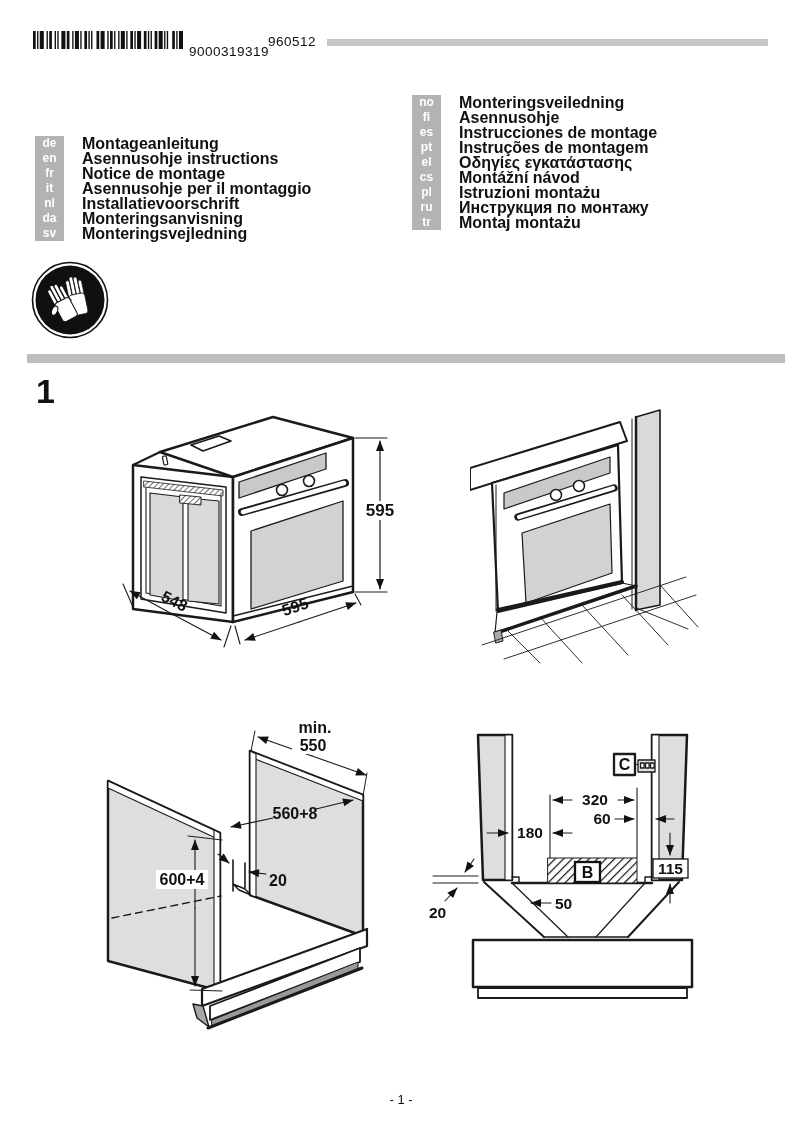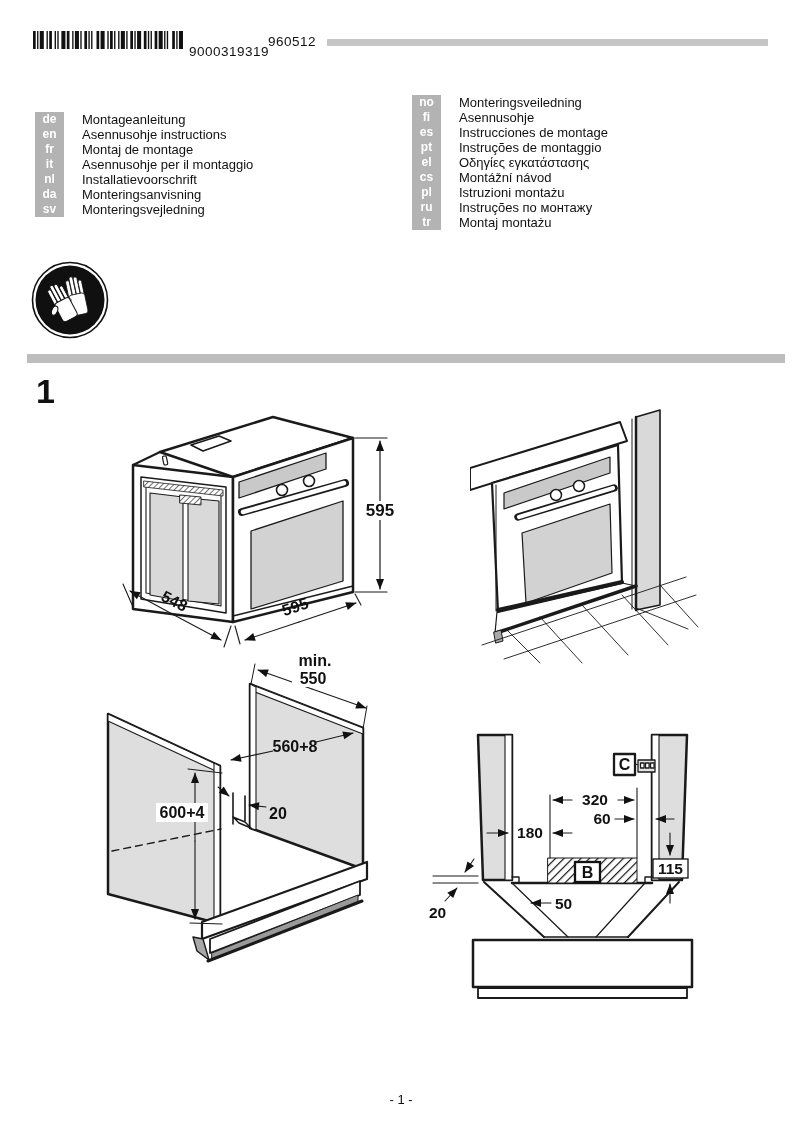--- a/index.html
+++ b/index.html
@@ -7,26 +7,26 @@
         font-family:"Liberation Sans",sans-serif;color:#111;}
   .abs{position:absolute;}
   
   #barcode-wrap{left:33px;top:31px;}
   .bc-text{font-size:13.5px;color:#111;letter-spacing:.5px;}
   #bc-num{left:189px;top:44px;}
   #bc-code{left:268px;top:34px;}
   #topbar{left:327px;top:39px;width:441px;height:7px;background:#c6c6c6;}
   
   .langcol{display:flex;flex-direction:column;gap:0;margin-top:38px;}
-  #langcol-left{left:35px;top:74px;}
+  #langcol-left{left:35px;top:98px;}
   #langcol-right{left:412px;top:57px;}
   .lrow{display:flex;align-items:center;height:15px;}
   .tag{display:inline-block;width:29px;height:15px;background:#b3b3b3;color:#fff;
        font-size:12px;font-weight:bold;text-align:center;line-height:15px;flex:0 0 29px;}
-  .ltitle{margin-left:18px;font-size:13px;font-weight:normal;white-space:nowrap;line-height:15px;}
+  .ltitle{margin-left:18px;font-size:16px;font-weight:bold;white-space:nowrap;line-height:15px;}
   
   #divider{left:27px;top:354px;width:758px;height:9px;background:#bdbdbd;}
   #fig-number{left:36px;top:372px;font-size:34px;font-weight:bold;}
   #footer{left:0;top:1092px;width:802px;text-align:center;font-size:13px;}
   
   .drawing svg{display:block;}
   svg text{font-family:"Liberation Sans",sans-serif;font-weight:bold;fill:#111;}
 </style>
 </head>
 <body>
@@ -83,21 +83,21 @@
     <div class="lrow">
         <span class="tag">de</span>
         <span class="ltitle">Montageanleitung</span>
       </div>
     <div class="lrow">
         <span class="tag">en</span>
         <span class="ltitle">Asennusohje instructions</span>
       </div>
     <div class="lrow">
         <span class="tag">fr</span>
-        <span class="ltitle">Montaj de montage</span>
+        <span class="ltitle">Notice de montage</span>
       </div>
     <div class="lrow">
         <span class="tag">it</span>
         <span class="ltitle">Asennusohje per il montaggio</span>
       </div>
     <div class="lrow">
         <span class="tag">nl</span>
         <span class="ltitle">Installatievoorschrift</span>
       </div>
     <div class="lrow">
@@ -118,37 +118,37 @@
     <div class="lrow">
         <span class="tag">fi</span>
         <span class="ltitle">Asennusohje</span>
       </div>
     <div class="lrow">
         <span class="tag">es</span>
         <span class="ltitle">Instrucciones de montage</span>
       </div>
     <div class="lrow">
         <span class="tag">pt</span>
-        <span class="ltitle">Instruções de montaggio</span>
+        <span class="ltitle">Instruções de montagem</span>
       </div>
     <div class="lrow">
         <span class="tag">el</span>
         <span class="ltitle">Οδηγίες εγκατάστασης</span>
       </div>
     <div class="lrow">
         <span class="tag">cs</span>
         <span class="ltitle">Montážní návod</span>
       </div>
     <div class="lrow">
         <span class="tag">pl</span>
         <span class="ltitle">Istruzioni montażu</span>
       </div>
     <div class="lrow">
         <span class="tag">ru</span>
-        <span class="ltitle">Instruções по монтажу</span>
+        <span class="ltitle">Инструкция по монтажу</span>
       </div>
     <div class="lrow">
         <span class="tag">tr</span>
         <span class="ltitle">Montaj montażu</span>
       </div>
   </div>
 
   <div class="abs" style="left:30px;top:258px;">
     <svg width="80" height="84" viewBox="0 0 80 84">
       <circle cx="40" cy="42" r="37.5" fill="none" stroke="#111" stroke-width="1.6"></circle>
@@ -272,21 +272,21 @@
           <line x1="70" y1="212" x2="112" y2="258"></line>
           <line x1="112" y1="200" x2="158" y2="250"></line>
           <line x1="152" y1="190" x2="198" y2="240"></line>
           <line x1="36" y1="224" x2="70" y2="258"></line>
           <line x1="190" y1="180" x2="228" y2="222"></line>
         </g>
       </g>
     </svg>
   </div>
 
-  <div class="abs drawing" style="left:90px;top:651px;">
+  <div class="abs drawing" style="left:90px;top:718px;">
     <svg width="310" height="332" viewBox="0 0 310 332">
       <defs>
         <marker id="d3a" markerWidth="12" markerHeight="9" refX="10.5" refY="4.5" orient="auto" markerUnits="userSpaceOnUse">
           <path d="M0.5,0.5 L11,4.5 L0.5,8.5 Z" fill="#111"></path>
         </marker>
       </defs>
       <g stroke="#1a1a1a" stroke-linejoin="round" stroke-linecap="round">
 
         <polygon points="18,63 130,115 130,273 18,243" fill="#dedede" stroke-width="2.5"></polygon>
         <polygon points="18,63 130,115 130,122 18,70" fill="#fff" stroke-width="1.1"></polygon>

